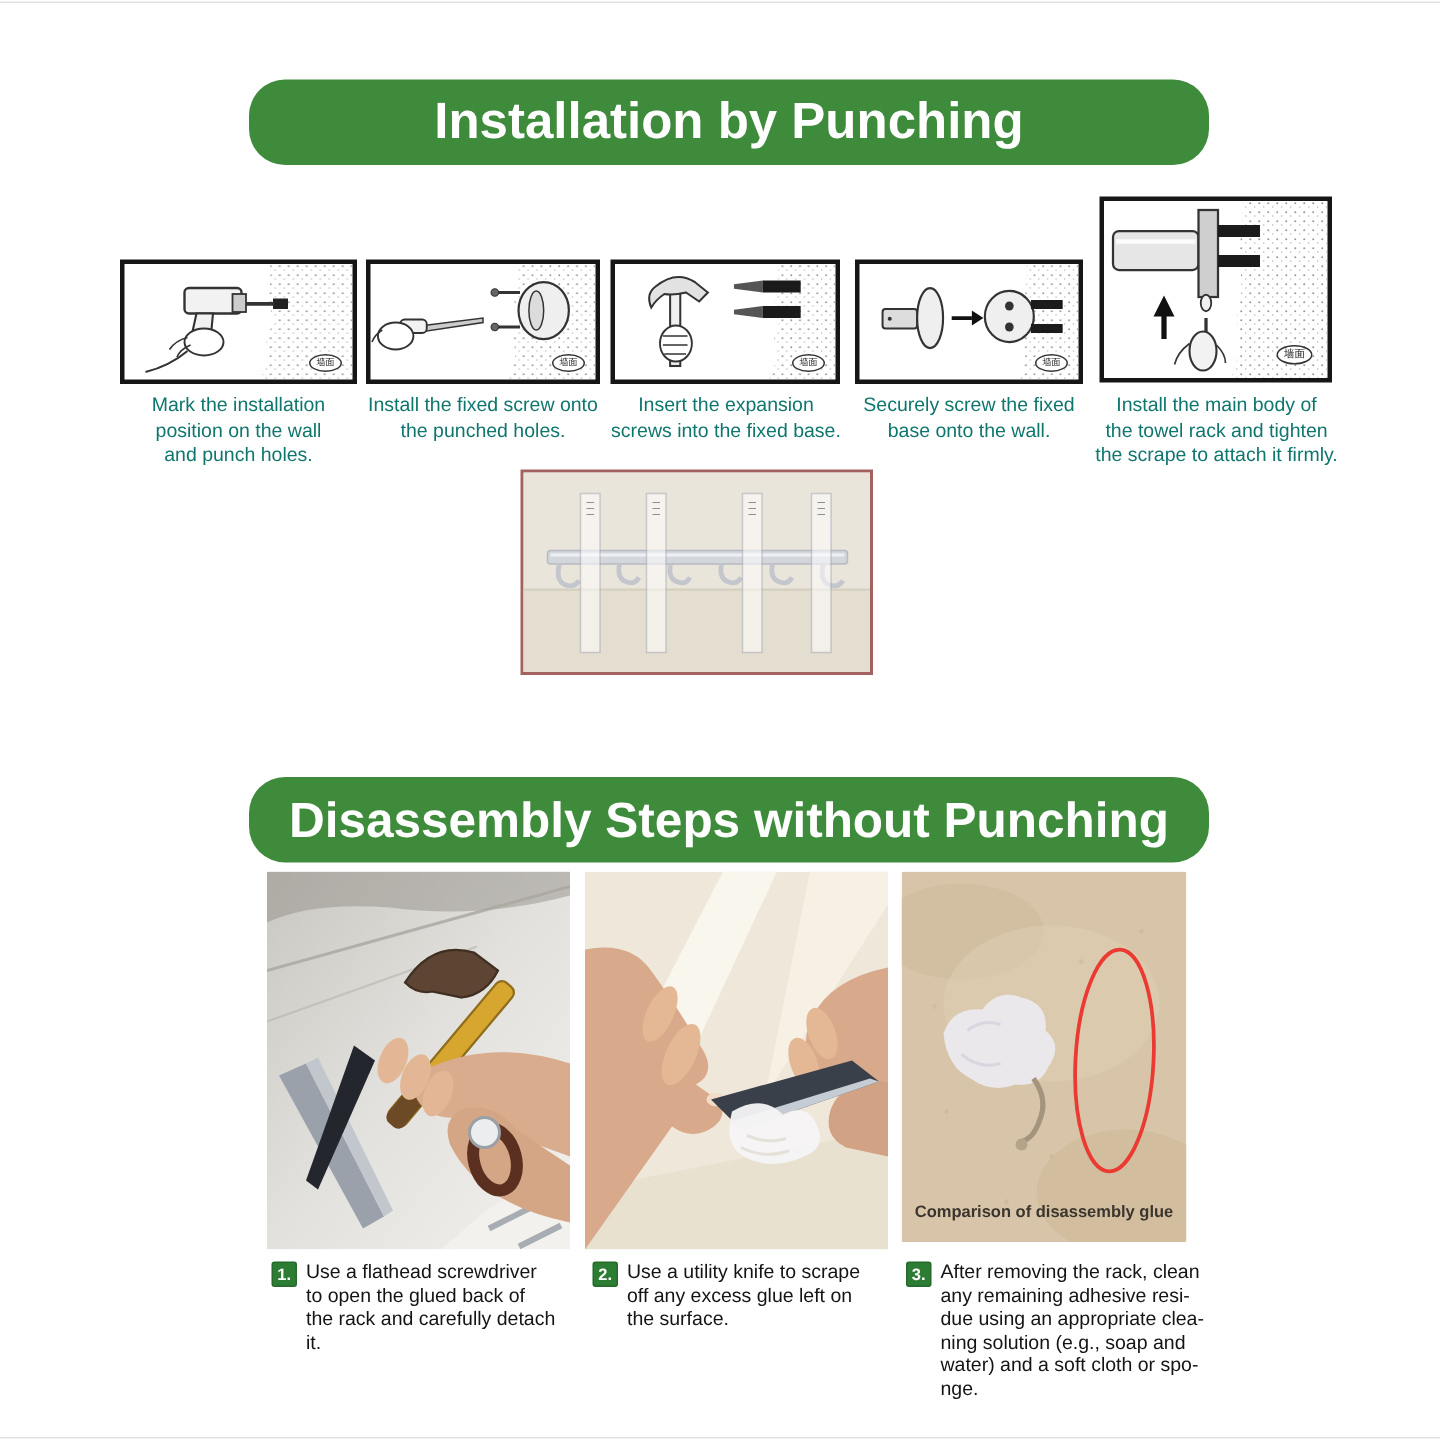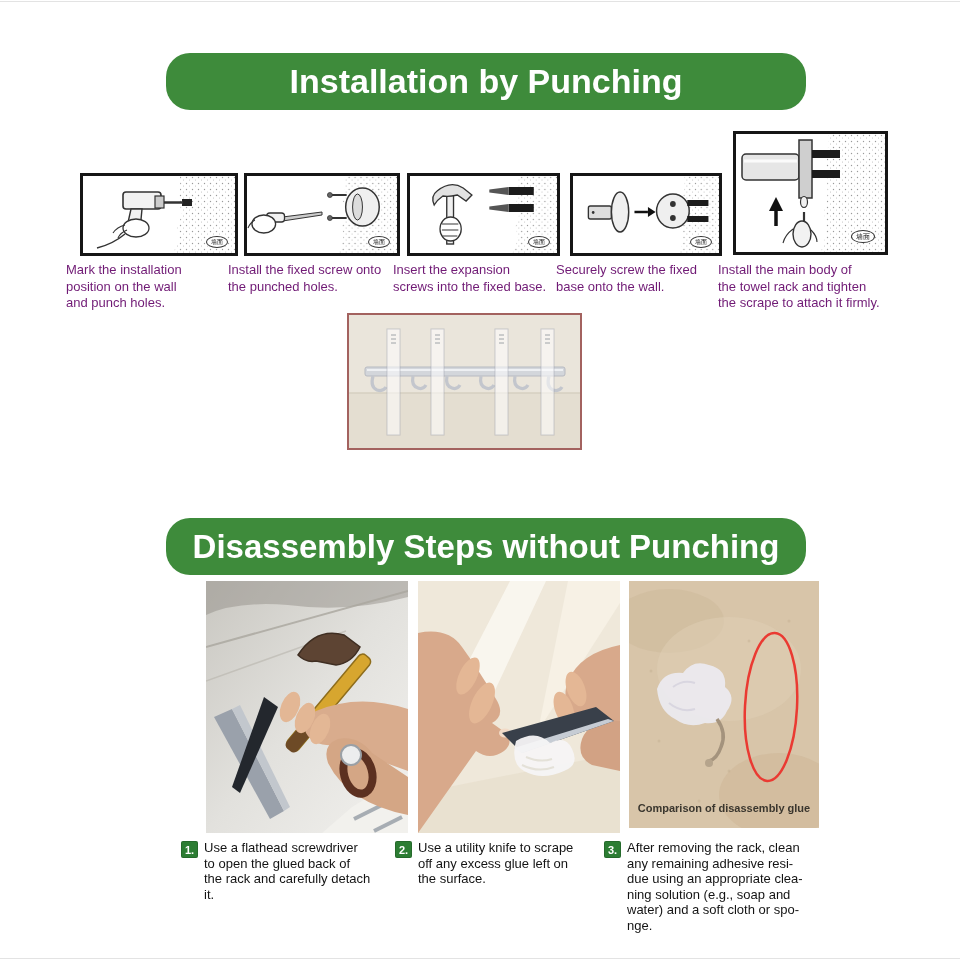--- a/index.html
+++ b/index.html
@@ -13,33 +13,33 @@
   .panel{position:absolute;background:#fff;border:3px solid #161616;box-sizing:border-box;}
   .panel svg{display:block;width:100%;height:100%;}
   .p1{left:80px;top:173px;width:158px;height:83px;}
   .p2{left:244px;top:173px;width:156px;height:83px;}
   .p3{left:407px;top:173px;width:153px;height:83px;}
   .p4{left:570px;top:173px;width:152px;height:83px;}
   .p5{left:733px;top:131px;width:155px;height:124px;}
   .walltag{position:absolute;right:7px;bottom:5px;background:#fff;border:1px solid #333;
            border-radius:50%;font-size:6px;line-height:1;padding:2px 4px;color:#111;}
   .p5 .walltag{right:10px;bottom:9px;font-size:7px;}
-  .stepcap{position:absolute;font-size:13px;line-height:16.5px;text-align:left;
-           white-space:pre-line;color:#701a75;}
+  .stepcap{position:absolute;font-size:13px;line-height:16.5px;text-align:center;
+           white-space:pre-line;color:#0f766e;}
   .c1{left:66px;top:262px;width:186px;}
   .c2{left:228px;top:262px;width:188px;}
   .c3{left:393px;top:262px;width:182px;}
   .c4{left:556px;top:262px;width:180px;}
   .c5{left:718px;top:262px;width:186px;}
   .rackphoto{position:absolute;left:347px;top:313px;width:235px;height:137px;
              border:2px solid var(--photo_frame,#a3625f);box-sizing:border-box;}
   .rackphoto svg{display:block;width:100%;height:100%;}
   .reminder{position:absolute;left:298px;top:452px;width:400px;font-size:13px;
             line-height:17px;white-space:pre-line;color:#1c1c1c;}
-  .photo{position:absolute;overflow:hidden;margin-left:28px;}
+  .photo{position:absolute;overflow:hidden;}
   .photo svg{display:block;width:100%;height:100%;}
   .ph1{left:178px;top:581px;width:202px;height:252px;}
   .ph2{left:390px;top:581px;width:202px;height:252px;}
   .ph3{left:601px;top:581px;width:190px;height:247px;}
   .ph3cap{position:absolute;left:0;bottom:14px;width:100%;text-align:center;
           font-size:11px;font-weight:bold;color:#3a362e;}
   .bcap{position:absolute;}
   .numbox{position:absolute;left:0;top:1px;width:17px;height:17px;background:var(--badge_green,#2c7d33);
           color:#fff;font-size:11px;font-weight:bold;display:flex;align-items:center;
           justify-content:center;border-radius:2px;box-shadow:inset 0 0 0 1px rgba(0,0,0,.15);}

